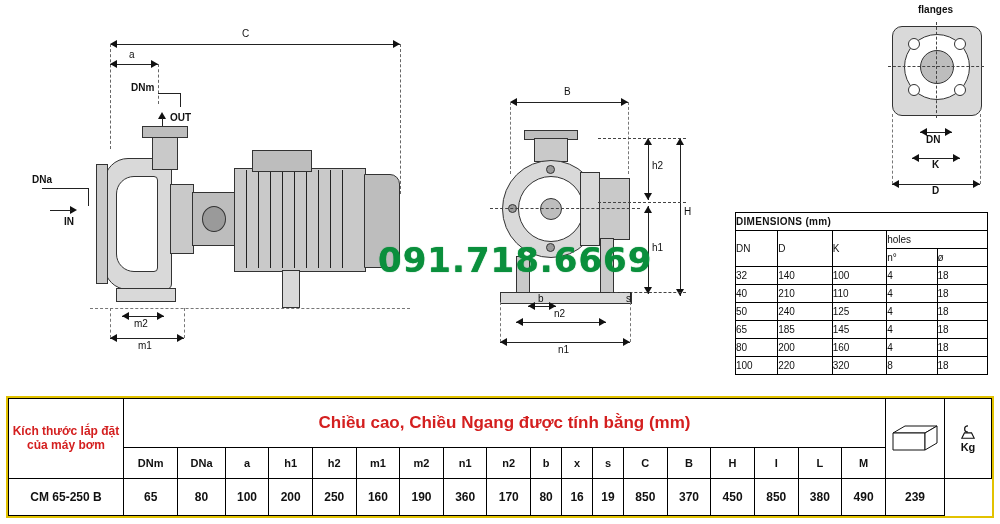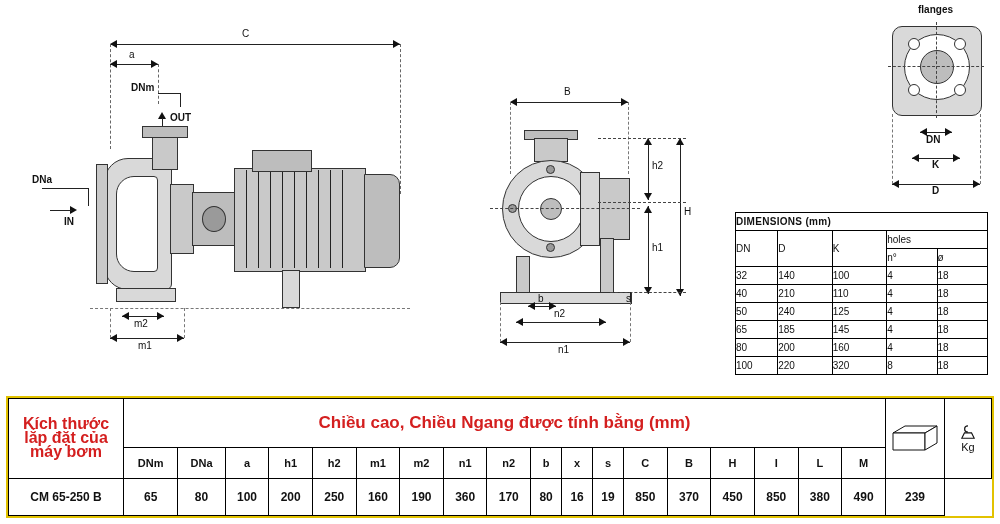--- a/index.html
+++ b/index.html
@@ -29,28 +29,28 @@
     border-collapse:collapse;font-size:10px;background:#fff;}
   .dim-table th,.dim-table td{border:1px solid #000;
     padding:1px 0;height:15px;line-height:13px;font-weight:normal;}
   .dim-table .hdr{font-weight:bold;letter-spacing:.3px;}
 
   
   .bot-wrap{position:absolute;left:6px;top:396px;width:988px;height:122px;
      border:2px solid #e2c200;box-sizing:border-box;background:#fff;}
   .bot-table{border-collapse:collapse;width:100%;height:100%;font-size:11px;}
   .bot-table td{border:1px solid #000;text-align:center;vertical-align:middle;}
-  .red-head{color:#d41f1f;font-weight:bold;font-size:16px;line-height:14px;}
+  .red-head{color:#d41f1f;font-weight:bold;font-size:12px;line-height:14px;}
   .red-title{color:#d41f1f;font-weight:bold;font-size:17px;}
   .val{font-weight:bold;font-size:12px;}
   .sub{font-weight:bold;font-size:11px;}
   .model{font-weight:bold;font-size:12px;}
 
   .box3d{position:relative;width:46px;height:26px;margin:0 auto;}
-  .kgicon{font-size:11px;font-weight:normal;}
+  .kgicon{font-size:11px;font-weight:bold;}
 
   
   .grey1{background:#d9d9d9;border:1px solid #333;}
   .grey2{background:#c9c9c9;border:1px solid #333;}
   .grey3{background:#bdbdbd;border:1px solid #333;}
   .white{background:#fff;border:1px solid #333;}
   .dark{background:#9a9a9a;border:1px solid #333;}
   .circle{border-radius:50%;}
   .arrow-r{width:0;height:0;border-left:7px solid #111;border-top:4px solid transparent;border-bottom:4px solid transparent;position:absolute;}
   .arrow-l{width:0;height:0;border-right:7px solid #111;border-top:4px solid transparent;border-bottom:4px solid transparent;position:absolute;}
@@ -237,20 +237,21 @@
     <div class="lbl-b" style="position:absolute;left:72px;top:157px;">K</div>
 
     <div class="line-h" style="left:32px;top:182px;width:88px;"></div>
     <div class="arrow-l" style="left:32px;top:178px;"></div>
     <div class="arrow-r" style="left:113px;top:178px;"></div>
     <div class="line-v" style="left:32px;top:112px;height:70px;border-left-style:dashed;border-color:#777;"></div>
     <div class="line-v" style="left:120px;top:112px;height:70px;border-left-style:dashed;border-color:#777;"></div>
     <div class="lbl-b" style="position:absolute;left:72px;top:183px;">D</div>
   </div>
 
+  <div class="watermark">091.718.6669</div>
 
   <table class="dim-table">
     <tbody>
         <tr>
       <td class="hdr" colspan="5">DIMENSIONS (mm)</td>
     </tr>
     <tr>
       <td rowspan="2" style="width:40px;">DN</td>
       <td rowspan="2" style="width:52px;">D</td>
       <td rowspan="2" style="width:52px;">K</td>

